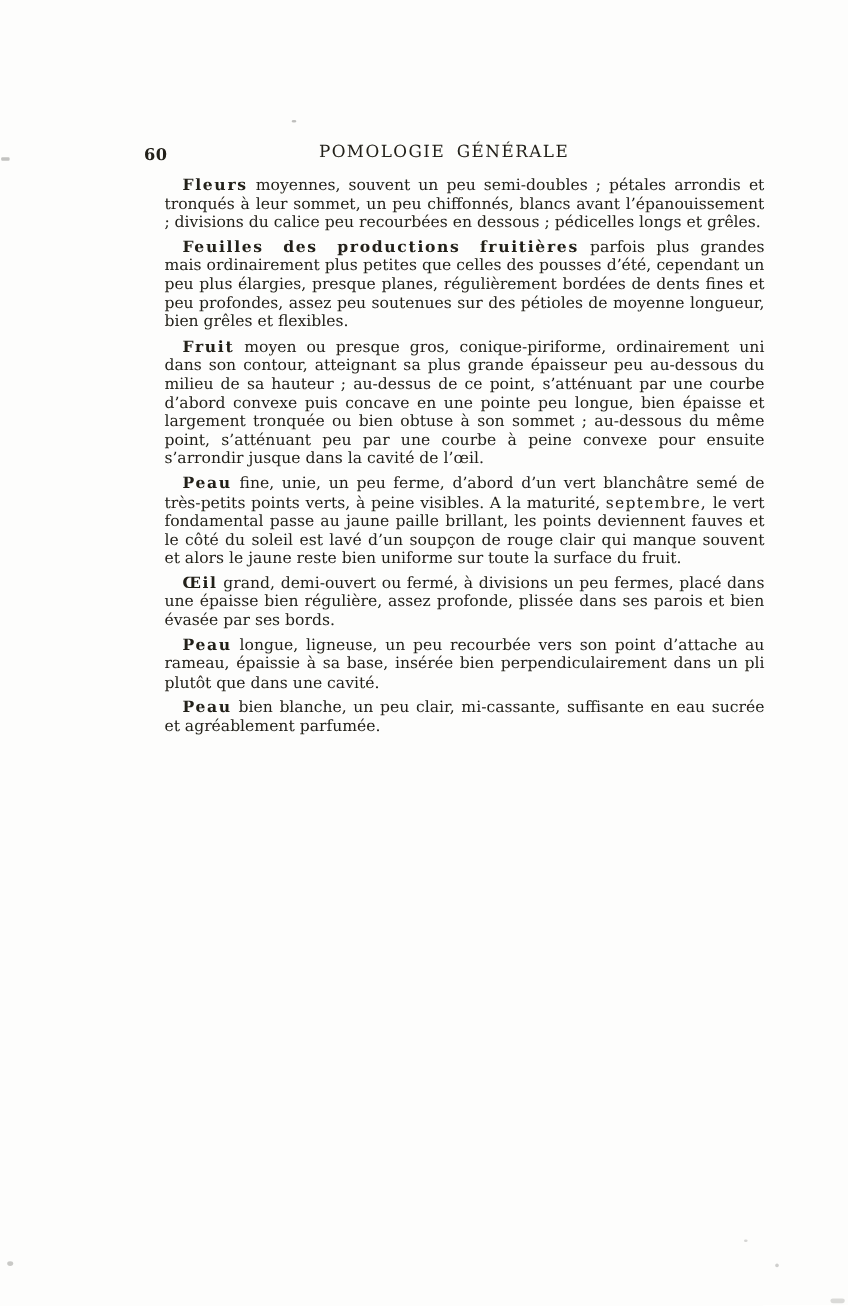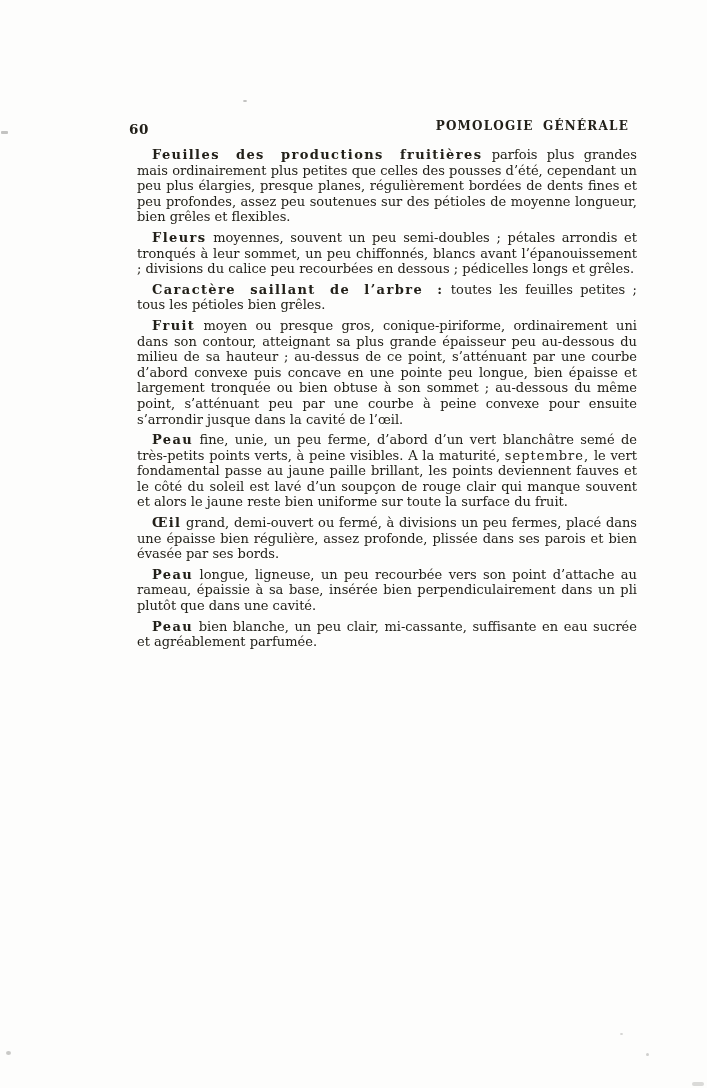--- a/index.html
+++ b/index.html
@@ -7,38 +7,38 @@
     position: relative;
     width: 707px;
     height: 1088px;
     background: #fdfdfc;
     font-family: "DejaVu Serif", serif;
     color: #222019;
     overflow: hidden;
   }
   .header {
     position: absolute;
-    left: 129px;
+    left: 120px;
     top: 119px;
     width: 500px;
     height: 20px;
   }
   .page-number {
     position: absolute;
     left: 0;
     top: 2px;
     font-size: 13.5px;
     font-weight: bold;
     letter-spacing: 0.5px;
   }
   .running-title {
     display: block;
-    text-align: right;
-    font-size: 12px;
-    font-weight: bold;
+    text-align: center;
+    font-size: 14px;
+    font-weight: normal;
     letter-spacing: 1.2px;
     word-spacing: 4px;
     white-space: nowrap;
   }
   .content {
     position: absolute;
     left: 137px;
     top: 147px;
     width: 500px;
     text-align: justify;
@@ -75,25 +75,24 @@
 
 <div class="page">
 
   <div class="header">
     <span class="page-number">60</span>
     <span class="running-title">POMOLOGIE GÉNÉRALE</span>
   </div>
 
   <div class="content">
 
+    <p><span class="lead">Fleurs</span><span> moyennes, souvent un peu semi-doubles ; pétales arrondis et tronqués à leur sommet, un peu chiffonnés, blancs avant l’épanouissement ; divisions du calice peu recourbées en dessous ; pédicelles longs et grêles.</span></p>
+
     <p><span class="lead">Feuilles des productions fruitières</span><span> parfois plus grandes mais ordinairement plus petites que celles des pousses d’été, cependant un peu plus élargies, presque planes, régulièrement bordées de dents fines et peu profondes, assez peu soutenues sur des pétioles de moyenne longueur, bien grêles et flexibles.</span></p>
 
-    <p><span class="lead">Fleurs</span><span> moyennes, souvent un peu semi-doubles ; pétales arrondis et tronqués à leur sommet, un peu chiffonnés, blancs avant l’épanouissement ; divisions du calice peu recourbées en dessous ; pédicelles longs et grêles.</span></p>
-
-    <p><span class="lead">Caractère saillant de l’arbre :</span><span> toutes les feuilles petites ; tous les pétioles bien grêles.</span></p>
 
     <p><span class="lead">Fruit</span><span> moyen ou presque gros, conique-piriforme, ordinairement uni dans son contour, atteignant sa plus grande épaisseur peu au-dessous du milieu de sa hauteur ; au-dessus de ce point, s’atténuant par une courbe d’abord convexe puis concave en une pointe peu longue, bien épaisse et largement tronquée ou bien obtuse à son sommet ; au-dessous du même point, s’atténuant peu par une courbe à peine convexe pour ensuite s’arrondir jusque dans la cavité de l’œil.</span></p>
 
     <p><span class="lead">Peau</span><span> fine, unie, un peu ferme, d’abord d’un vert blanchâtre semé de très-petits points verts, à peine visibles. A la maturité, </span><span class="bold-inline">septembre,</span><span> le vert fondamental passe au jaune paille brillant, les points deviennent fauves et le côté du soleil est lavé d’un soupçon de rouge clair qui manque souvent et alors le jaune reste bien uniforme sur toute la surface du fruit.</span></p>
 
     <p><span class="lead">Œil</span><span> grand, demi-ouvert ou fermé, à divisions un peu fermes, placé dans une épaisse bien régulière, assez profonde, plissée dans ses parois et bien évasée par ses bords.</span></p>
 
     <p><span class="lead">Peau</span><span> longue, ligneuse, un peu recourbée vers son point d’attache au rameau, épaissie à sa base, insérée bien perpendiculairement dans un pli plutôt que dans une cavité.</span></p>
 
     <p><span class="lead">Peau</span><span> bien blanche, un peu clair, mi-cassante, suffisante en eau sucrée et agréablement parfumée.</span></p>

